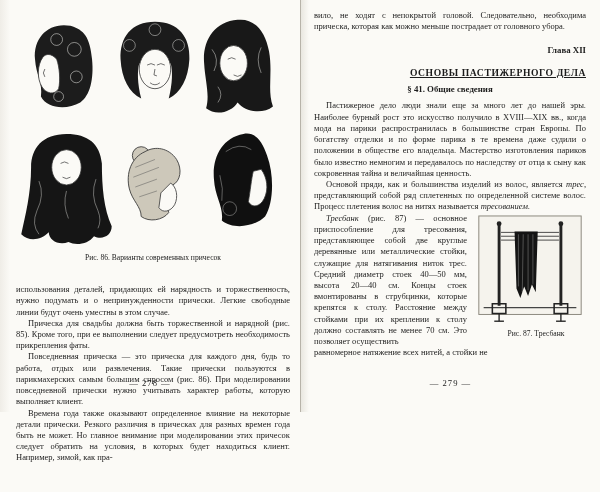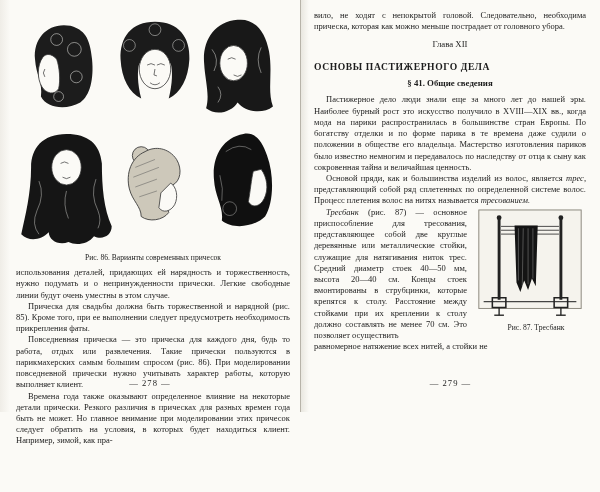--- a/index.html
+++ b/index.html
@@ -9,23 +9,23 @@
     font-family:"Liberation Serif", serif;
   }
   .spread{display:flex;width:600px;height:492px;}
   .page{position:relative;box-sizing:border-box;height:412px;}
   .page-left{width:300px;padding:12px 10px 22px 16px;background:linear-gradient(90deg,#efede7 0,#fbfaf6 10px);}
   .page-right{width:300px;padding:10px 14px 22px 13px;border-left:1px solid #b7b3a9;
     background:linear-gradient(90deg,#e9e7e0 0,#fbfaf6 8px);}
   p.body-p{margin:0;text-align:justify;font-size:8.5px;line-height:1.32;}
   p.indent{text-indent:12px;}
   .figure-block{text-align:center;}
-  .caption{font-size:7.6px;text-align:center;margin:3px 0 5px 0;line-height:1.2;}
-  .chapter-label{font-weight:normal;text-align:center;font-size:8.8px;margin:7px 0 4px 0;}
-  .chapter-title{font-weight:bold;text-align:left;font-size:9.6px;letter-spacing:0.6px;margin:12px 0 6px 0;}
+  .caption{font-size:7.6px;text-align:center;margin:3px 0 22px 0;line-height:1.2;}
+  .chapter-label{font-weight:bold;text-align:right;font-size:8.8px;margin:13px 0 4px 0;}
+  .chapter-title{font-weight:bold;text-align:right;font-size:9.6px;letter-spacing:0.6px;margin:12px 0 6px 0;text-decoration:underline;}
   .section-title{font-weight:bold;text-align:center;font-size:8.8px;margin:5px 0 6px 0;}
   .pagenum{position:absolute;bottom:24px;left:0;right:0;text-align:center;font-size:8.6px;letter-spacing:1px;}
   .fig87{float:right;width:112px;margin:2px 0 2px 7px;}
   .fig87 svg{display:block;margin:0 auto;}
   .clearline{clear:both;}
   i{font-style:italic;}
   svg .paper{fill:#fbfaf6;}
 </style>
 </head>
 <body>

